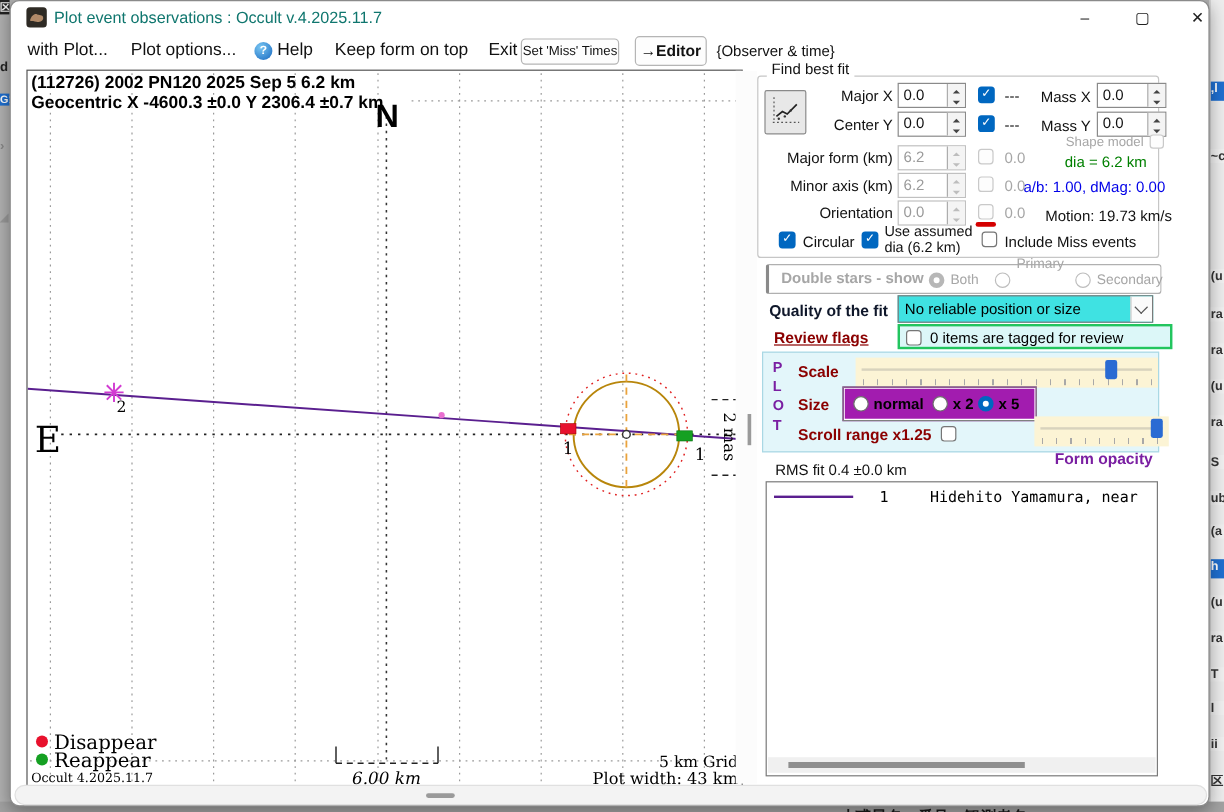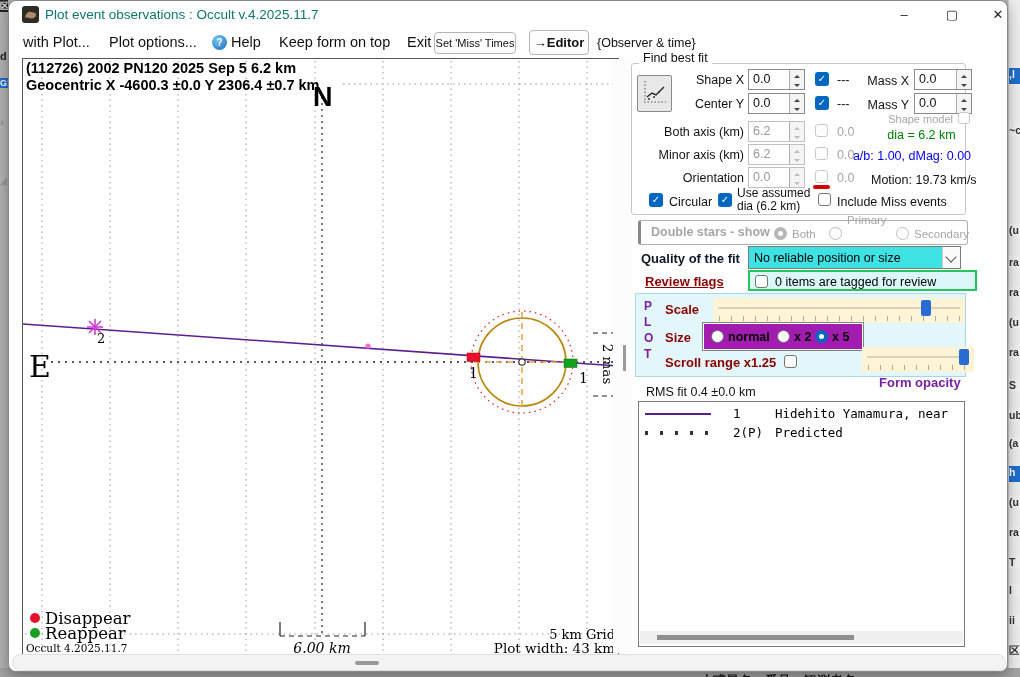--- a/index.html
+++ b/index.html
@@ -229,21 +229,21 @@
     <svg width="26" height="26" viewBox="0 0 26 26">
       <line x1="3" y1="2" x2="3" y2="23" stroke="#555" stroke-dasharray="1.5 2"></line>
       <line x1="2" y1="23" x2="24" y2="23" stroke="#555" stroke-dasharray="1.5 2"></line>
       <polyline points="5,18 10,14 14,16 22,8" fill="none" stroke="#222" stroke-width="1.4"></polyline>
       <circle cx="7" cy="20" r="1" fill="#333"></circle>
         <circle cx="12" cy="18" r="1" fill="#333"></circle>
         <circle cx="17" cy="13" r="1" fill="#333"></circle>
     </svg>
   </button>
 
-  <span class="lbl lbl-r" style="left:660px;top:72px;width:75px;">Shape X</span>
+  <span class="lbl lbl-r" style="left:660px;top:72px;width:75px;">Major X</span>
   <div class="ninput" style="left:739px;top:68px;width:57px;">
     <span class="val">0.0</span>
     <span class="spin">
         <i class="su"></i>
         <i class="sd"></i>
       </span>
   </div>
   <span class="cbx" style="left:806px;top:71px;"><span>✓</span></span>
   <span class="lbl" style="left:828px;top:72px;">---</span>
   <span class="lbl lbl-r" style="left:855px;top:73px;width:45px;">Mass X</span>
@@ -270,21 +270,21 @@
     <span class="val">0.0</span>
     <span class="spin">
         <i class="su"></i>
         <i class="sd"></i>
       </span>
   </div>
 
   <span class="lbl dis" style="left:862px;top:112px;width:82px;text-align:right;font-size:11px;">Shape model</span>
   <span class="cbx-dis" style="left:949px;top:111px;width:12px;height:12px;"></span>
 
-  <span class="lbl lbl-r" style="left:630px;top:124px;width:105px;">Both axis (km)</span>
+  <span class="lbl lbl-r" style="left:630px;top:124px;width:105px;">Major form (km)</span>
   <div class="ninput ndis" style="left:739px;top:120px;width:57px;">
     <span class="val">6.2</span>
     <span class="spin">
         <i class="su"></i>
         <i class="sd"></i>
       </span>
   </div>
   <span class="cbx-dis" style="left:806px;top:123px;"></span>
   <span class="lbl dis" style="left:828px;top:124px;">0.0</span>
   <span class="lbl greentx" style="left:860px;top:127px;width:105px;text-align:center;">dia = 6.2 km</span>
@@ -379,23 +379,18 @@
     </div>
   </div>
 
   <span class="lbl" style="left:637px;top:384px;">RMS fit 0.4 ±0.0 km</span>
   <div id="rmslist" style="left:629px;">
     <div class="rmsrow">
       <span class="sw sw-solid"></span>
       <span class="rms-id">1</span>
       <span>Hidehito Yamamura, near</span>
     </div>
-    <div class="rmsrow">
-      <span class="sw sw-dot"></span>
-      <span class="rms-id">2(P)</span>
-      <span>Predicted</span>
-    </div>
     <div class="hsb">
       <div class="ht"></div>
     </div>
   </div>
 
 </div>
 
 </body></html>

